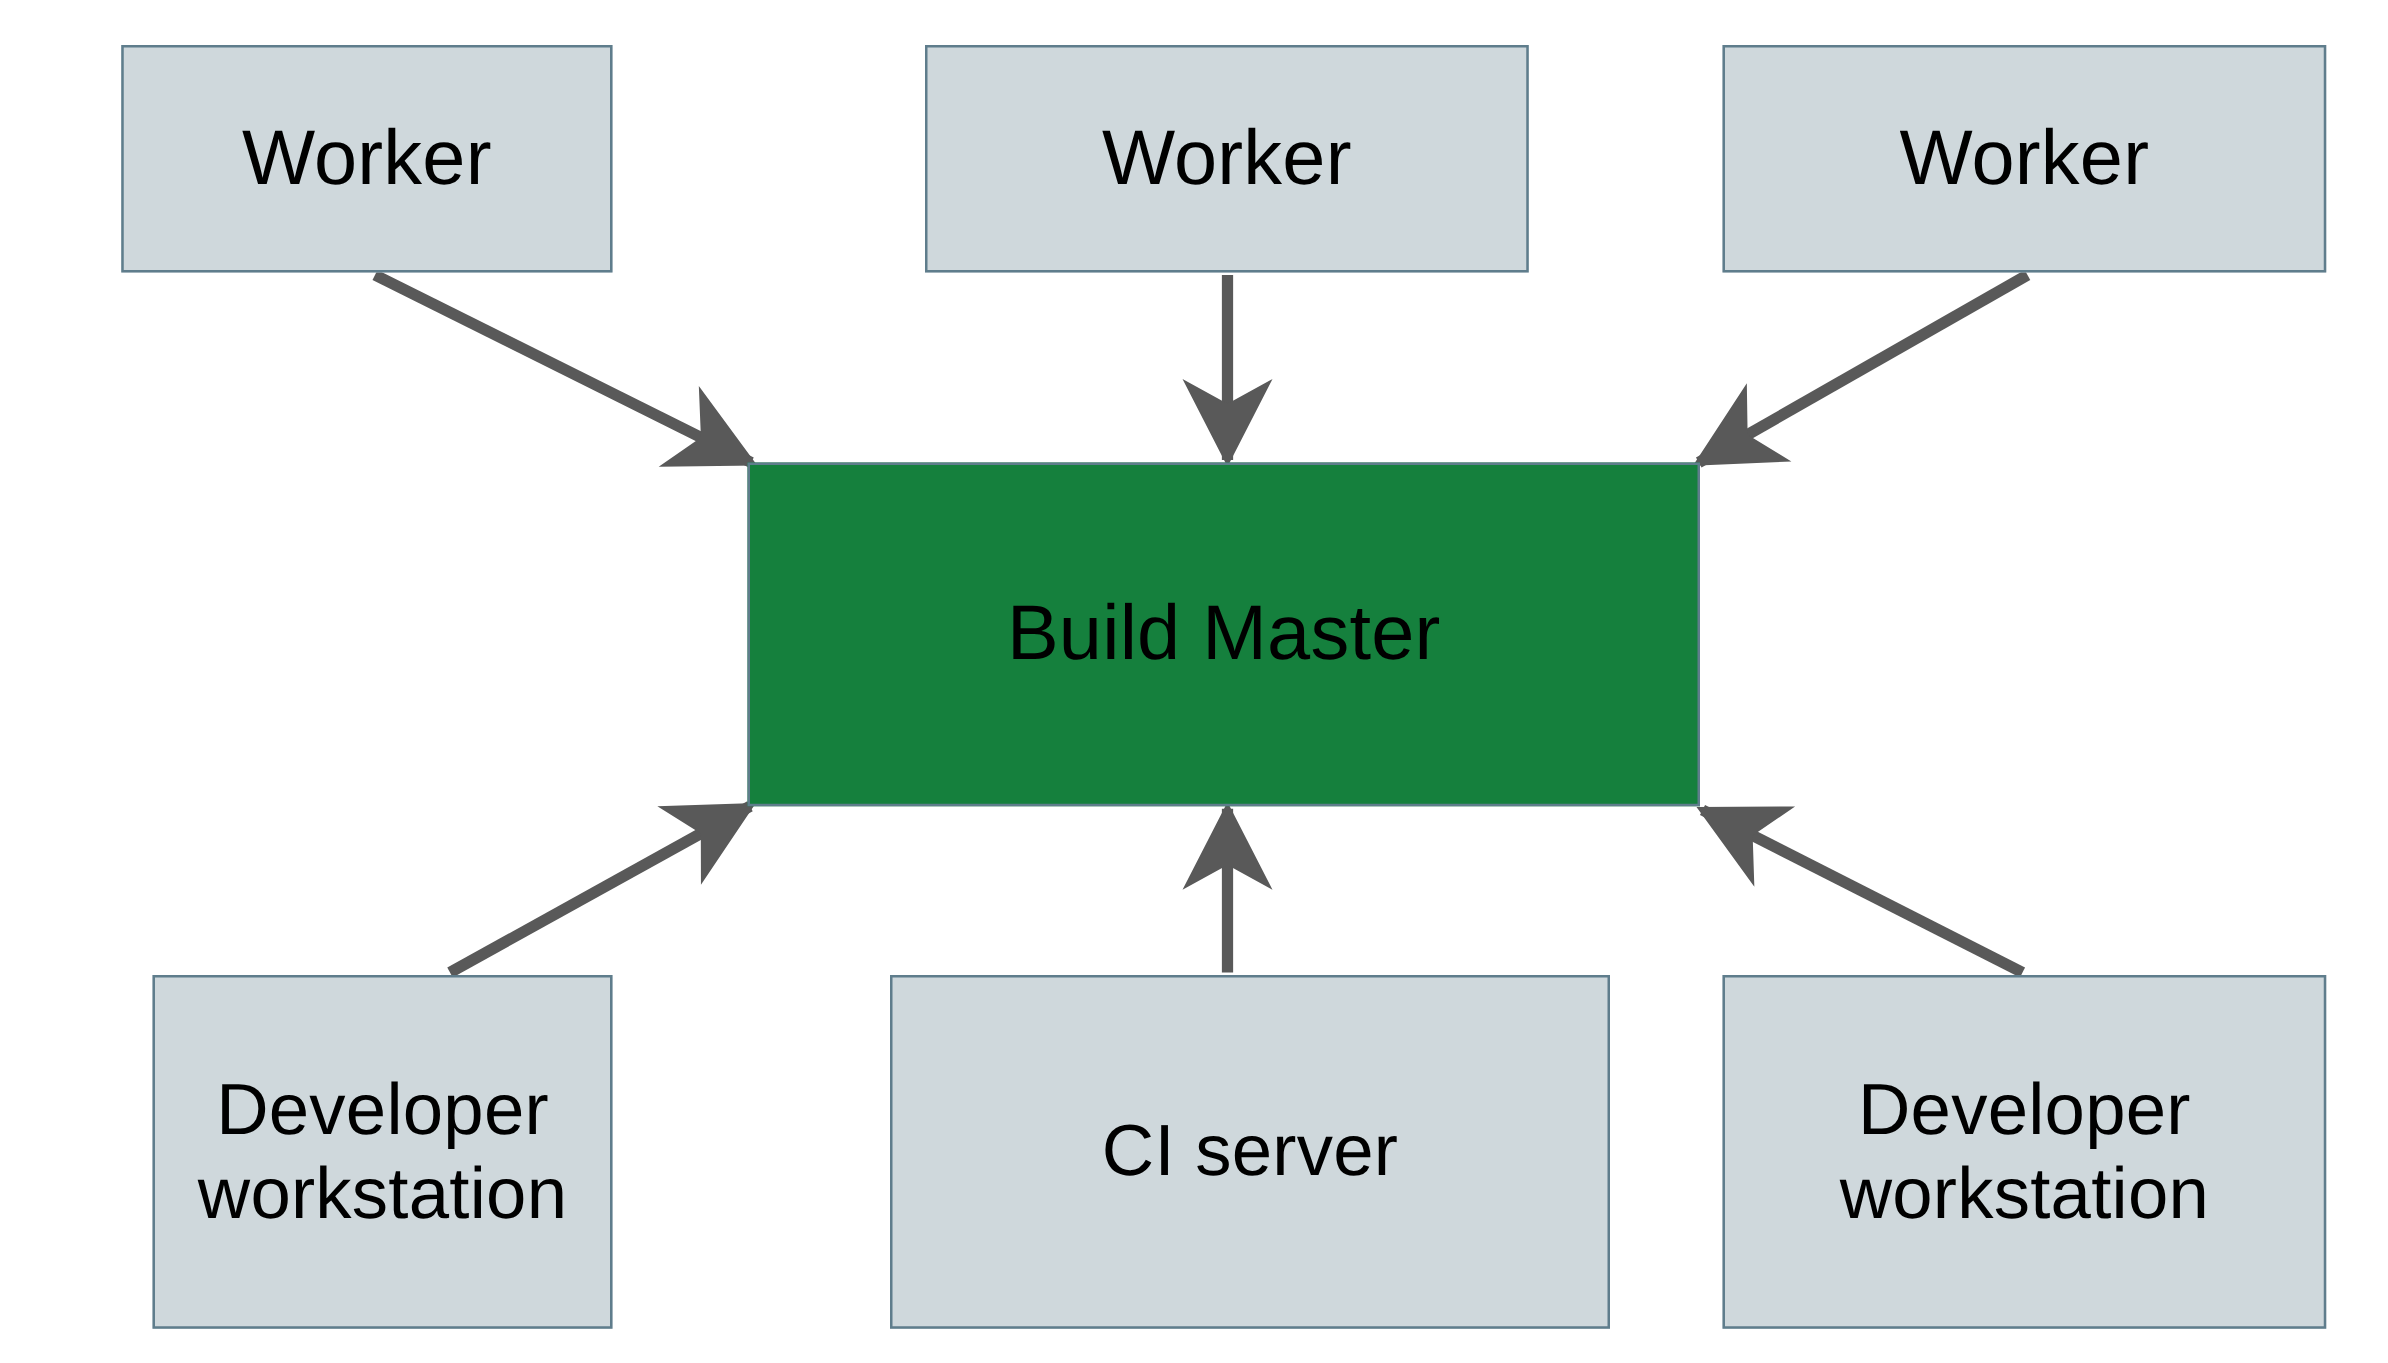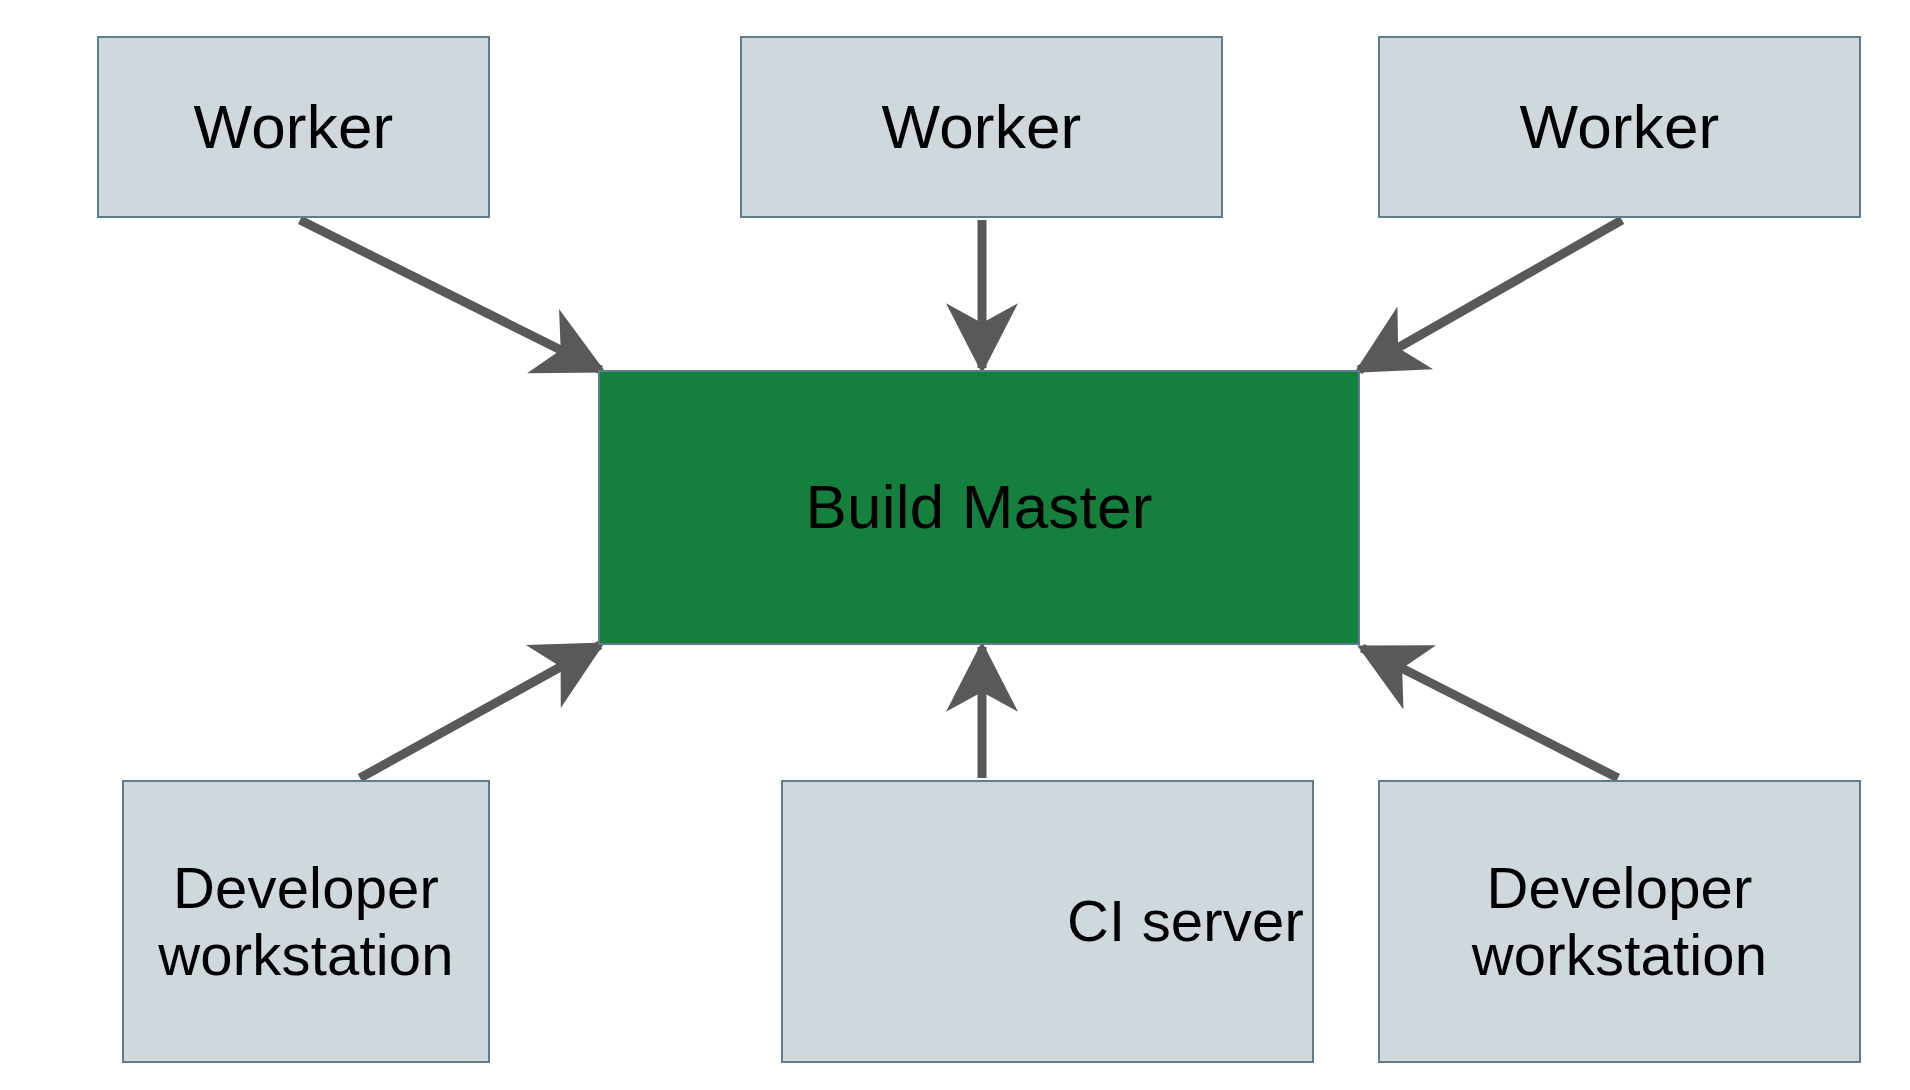--- a/index.html
+++ b/index.html
@@ -80,21 +80,21 @@
       <div class="node" style="left: 1378px; top: 36px; width: 483px; height: 182px; background: rgb(207, 216, 220); border-color: rgb(95, 125, 140);">
         <div class="node-label size-lg" style="color: rgb(0, 0, 0);">Worker</div>
       </div>
       <div class="node" style="left: 598px; top: 370px; width: 762px; height: 275px; background: #15803d; border-color: rgb(95, 125, 140);">
         <div class="node-label size-lg" style="color: rgb(0, 0, 0);">Build Master</div>
       </div>
       <div class="node" style="left: 122px; top: 780px; width: 368px; height: 283px; background: rgb(207, 216, 220); border-color: rgb(95, 125, 140);">
         <div class="node-label size-md" style="color: rgb(0, 0, 0);">Developer
 workstation</div>
       </div>
-      <div class="node" style="left: 781px; top: 780px; width: 533px; height: 283px; background: rgb(207, 216, 220); border-color: rgb(95, 125, 140); justify-content: flex-end;">
+      <div class="node" style="left: 712px; top: 780px; width: 576px; height: 283px; background: rgb(207, 216, 220); border-color: rgb(95, 125, 140);">
         <div class="node-label size-md" style="color: rgb(0, 0, 0);">CI server</div>
       </div>
       <div class="node" style="left: 1378px; top: 780px; width: 483px; height: 283px; background: rgb(207, 216, 220); border-color: rgb(95, 125, 140);">
         <div class="node-label size-md" style="color: rgb(0, 0, 0);">Developer
 workstation</div>
       </div>
     </div>
 
 </div>
 

